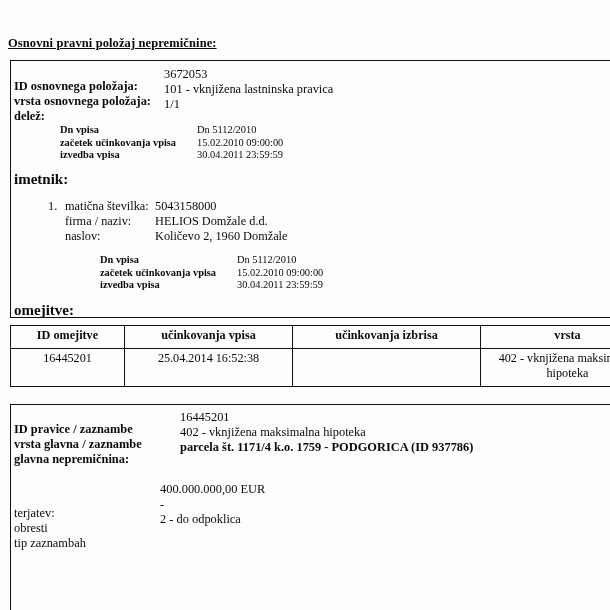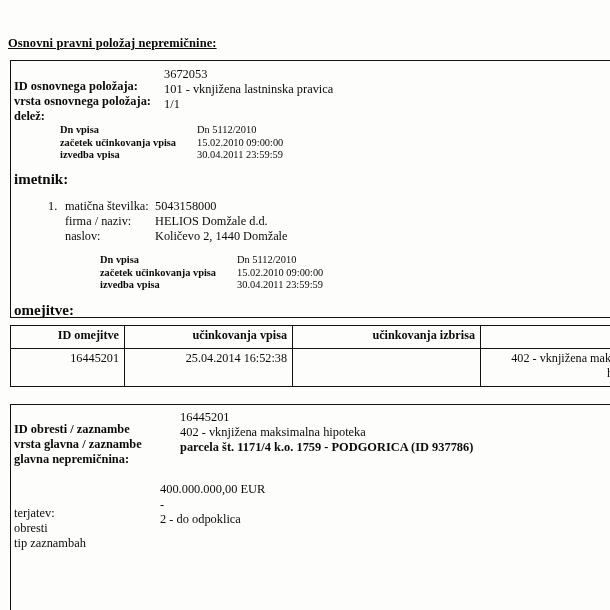--- a/index.html
+++ b/index.html
@@ -60,21 +60,21 @@
   #tbl{
     position:absolute;left:10px;top:325px;width:600px;
     border-collapse:collapse;
     table-layout:fixed;
     font-size:12.2px;
   }
   #tbl td,#tbl th{
     border:1.3px solid #111;
     padding:2px 5px 3px 5px;
     vertical-align:top;
-    text-align:right;
+    text-align:center;
     font-weight:normal;
     line-height:14.5px;
   }
   #tbl th{font-weight:bold;height:17px;}
   #tbl td{height:32px;}
   .c1{width:103px;}
   .c2{width:157px;}
   .c3{width:177px;}
   .c4{width:163px;}
 </style>
@@ -122,21 +122,21 @@
   <div class="owner-line" style="left:65px;top:199px;">
     <span class="k">matična številka:</span>
     <span class="v">5043158000</span>
   </div>
   <div class="owner-line" style="left:65px;top:214px;">
     <span class="k">firma / naziv:</span>
     <span class="v">HELIOS Domžale d.d.</span>
   </div>
   <div class="owner-line" style="left:65px;top:229px;">
     <span class="k">naslov:</span>
-    <span class="v">Količevo 2, 1440 Domžale</span>
+    <span class="v">Količevo 2, 1960 Domžale</span>
   </div>
 
   <div class="dn" style="left:100px;top:254px;">
     <div style="position:relative;height:12.6px;">
       <span class="k">Dn vpisa</span>
       <span class="v">Dn 5112/2010</span>
     </div>
     <div style="position:relative;height:12.6px;">
       <span class="k">začetek učinkovanja vpisa</span>
       <span class="v">15.02.2010 09:00:00</span>
@@ -165,21 +165,21 @@
         <td class="c3"></td>
         <td class="c4">402 - vknjižena maksimalna hipoteka</td>
       </tr>
     </tbody>
   </table>
 
 
   <div class="box" id="box-detail"></div>
 
   <div class="kv" style="left:14px;top:410px;">
-    <span class="k lbl">ID obresti / zaznambe</span>
+    <span class="k lbl">ID pravice / zaznambe</span>
     <span class="v val" style="left:166px;">16445201</span>
   </div>
   <div class="kv" style="left:14px;top:425px;">
     <span class="k lbl">vrsta glavna / zaznambe</span>
     <span class="v val" style="left:166px;">402 - vknjižena maksimalna hipoteka</span>
   </div>
   <div class="kv" style="left:14px;top:440px;">
     <span class="k lbl">glavna nepremičnina:</span>
     <span class="v lbl" style="left:166px;">parcela št. 1171/4 k.o. 1759 - PODGORICA (ID 937786)</span>
   </div>

